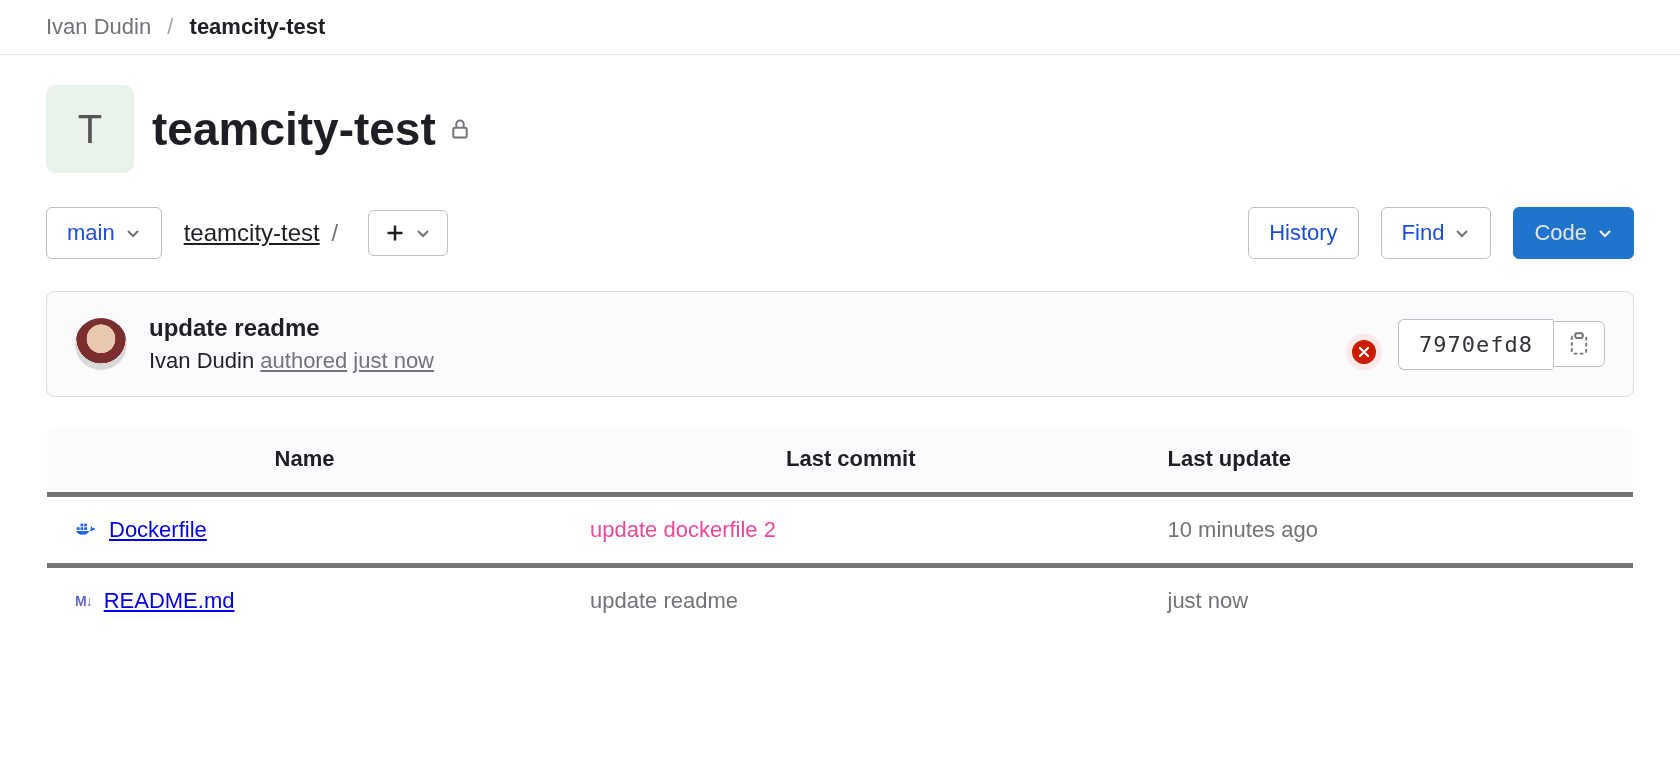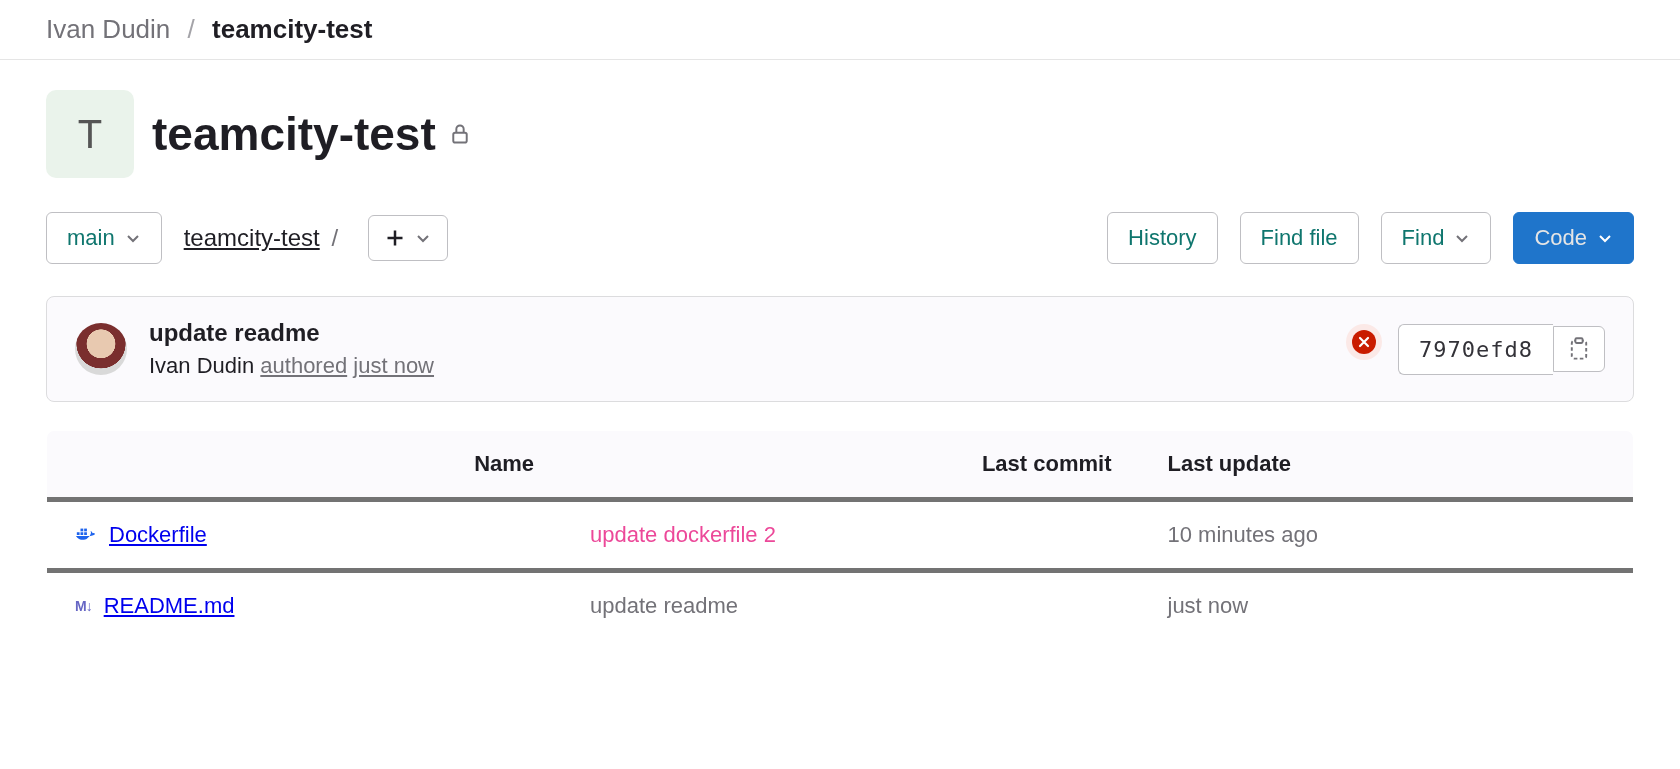--- a/index.html
+++ b/index.html
@@ -6,21 +6,21 @@
   body {
     font-family: -apple-system, BlinkMacSystemFont, "Segoe UI", Helvetica, Arial, sans-serif;
     font-size: 14px;
     color: #333238;
     background: #fff;
     width: 1680px;
   }
   .breadcrumb {
     padding: 14px 46px;
     border-bottom: 1px solid #e5e5e5;
-    font-size: 26px;
+    font-size: 22px;
     color: #737278;
   }
   .breadcrumb a { color: #737278; text-decoration: none; }
   .breadcrumb a.current { color: #1f1e24; font-weight: 600; }
   .breadcrumb .sep { margin: 0 10px; color: #a4a3a8; }
 
   .container { padding: 24px 46px 0 46px; }
 
   .project-header { display: flex; align-items: center; gap: 18px; margin-bottom: 34px; margin-top:6px;}
   .project-avatar {
@@ -31,61 +31,61 @@
   .project-title { font-size: 46px; font-weight: 700; color: #1f1e24; display:flex; align-items:center; gap:14px;}
   .lock-icon { color:#737278; }
 
   .toolbar-row { display:flex; align-items:center; justify-content:space-between; margin-bottom: 32px; }
   .toolbar-left { display:flex; align-items:center; gap: 22px; }
   .toolbar-right { display:flex; align-items:flex-end; gap: 22px; }
 
   .btn {
     display:inline-flex; align-items:center; gap:10px;
     border:1px solid #bfbfc3; border-radius:6px; background:#fff;
-    padding: 12px 20px; font-size:22px; color:#0f766e; cursor:pointer;
+    padding: 12px 20px; font-size:22px; color:#1d4ed8; cursor:pointer;
   }
   .btn.icon-only { padding: 12px 16px; }
   .btn-primary { background:#1f75cb; border-color:#1f75cb; color:#e5e5e5; }
   .path-seg { font-size:24px; color:#1f1e24; }
   .path-slash { font-size:24px; color:#737278; margin: 0 8px;}
 
   .commit-panel {
     border:1px solid #dcdcde; border-radius:8px; background:#fbfafd;
     padding: 22px 28px; display:flex; align-items:center; justify-content:space-between;
     margin-bottom: 28px;
   }
   .commit-left { display:flex; align-items:center; gap:22px; }
   .avatar-img {
     width:52px; height:52px; border-radius:50%;
     background: radial-gradient(circle at 50% 40%, #e8c9b0 0 35%, #7a2e2e 36% 60%, #d9d9d9 61% 100%);
   }
   .commit-msg { font-size:24px; font-weight:700; color:#1f1e24; }
   .commit-author { font-size:22px; color:#1f1e24; margin-top:6px;}
   .commit-author .dim { color:#737278;text-decoration:underline; }
-  .commit-right { display:flex; align-items:flex-start; gap:16px; }
+  .commit-right { display:flex; align-items:flex-end; gap:16px; }
   .status-badge {
     width:36px; height:36px; border-radius:50%; background:#fbe9e7;
     display:flex; align-items:center; justify-content:center;
   }
   .status-badge-inner { width:24px; height:24px; border-radius:50%; background:#c91c00; display:flex; align-items:center; justify-content:center;}
 
   .sha-group { display:flex; align-items:center; }
   .sha-box {
     border:1px solid #bfbfc3; border-right:none; border-radius:6px 0 0 6px; background:#fff;
     padding: 12px 20px; font-family: ui-monospace, SFMono-Regular, Menlo, monospace;
     font-size:22px; letter-spacing:1px;
   }
   .copy-box {
     border:1px solid #bfbfc3; border-radius:0 6px 6px 0; background:#fff;
     padding: 10px 14px; cursor:pointer;
   }
 
   table.files { width:100%; border-collapse: collapse; border:1px solid #dcdcde; border-radius:8px; overflow:hidden; }
   table.files thead th {
-    text-align:right; font-size:22px; font-weight:700; color:#1f1e24;
+    text-align:center; font-size:22px; font-weight:700; color:#1f1e24;
     background:#fbfafd; padding: 20px 28px; border-bottom:1px solid #dcdcde;
   }
   table.files thead th:last-child { text-align:left; }
   table.files tbody td {
     font-size:22px; color:#737278;
     padding: 20px 28px; border-top:5px solid #737373;
   }
   table.files tbody td:first-child { color:#1f1e24; }
   table.files tbody td:last-child { text-align:left; }
   .file-name { display:flex; align-items:center; gap:12px; }
@@ -140,21 +140,20 @@
         </span>
         <span>
           <svg width="16" height="16" viewBox="0 0 16 16">
               <path d="M3 6l5 5 5-5" fill="none" stroke="#737278" stroke-width="2"></path>
             </svg>
         </span>
       </button>
     </div>
     <div class="toolbar-right">
       <button class="btn">History</button>
-      <button class="btn">Find file</button>
       <button class="btn">
         <span>Find</span>
         <span>
           <svg width="16" height="16" viewBox="0 0 16 16">
               <path d="M3 6l5 5 5-5" fill="none" stroke="#737278" stroke-width="2"></path>
             </svg>
         </span>
       </button>
       <button class="btn btn-primary">
         <span>Code</span>

